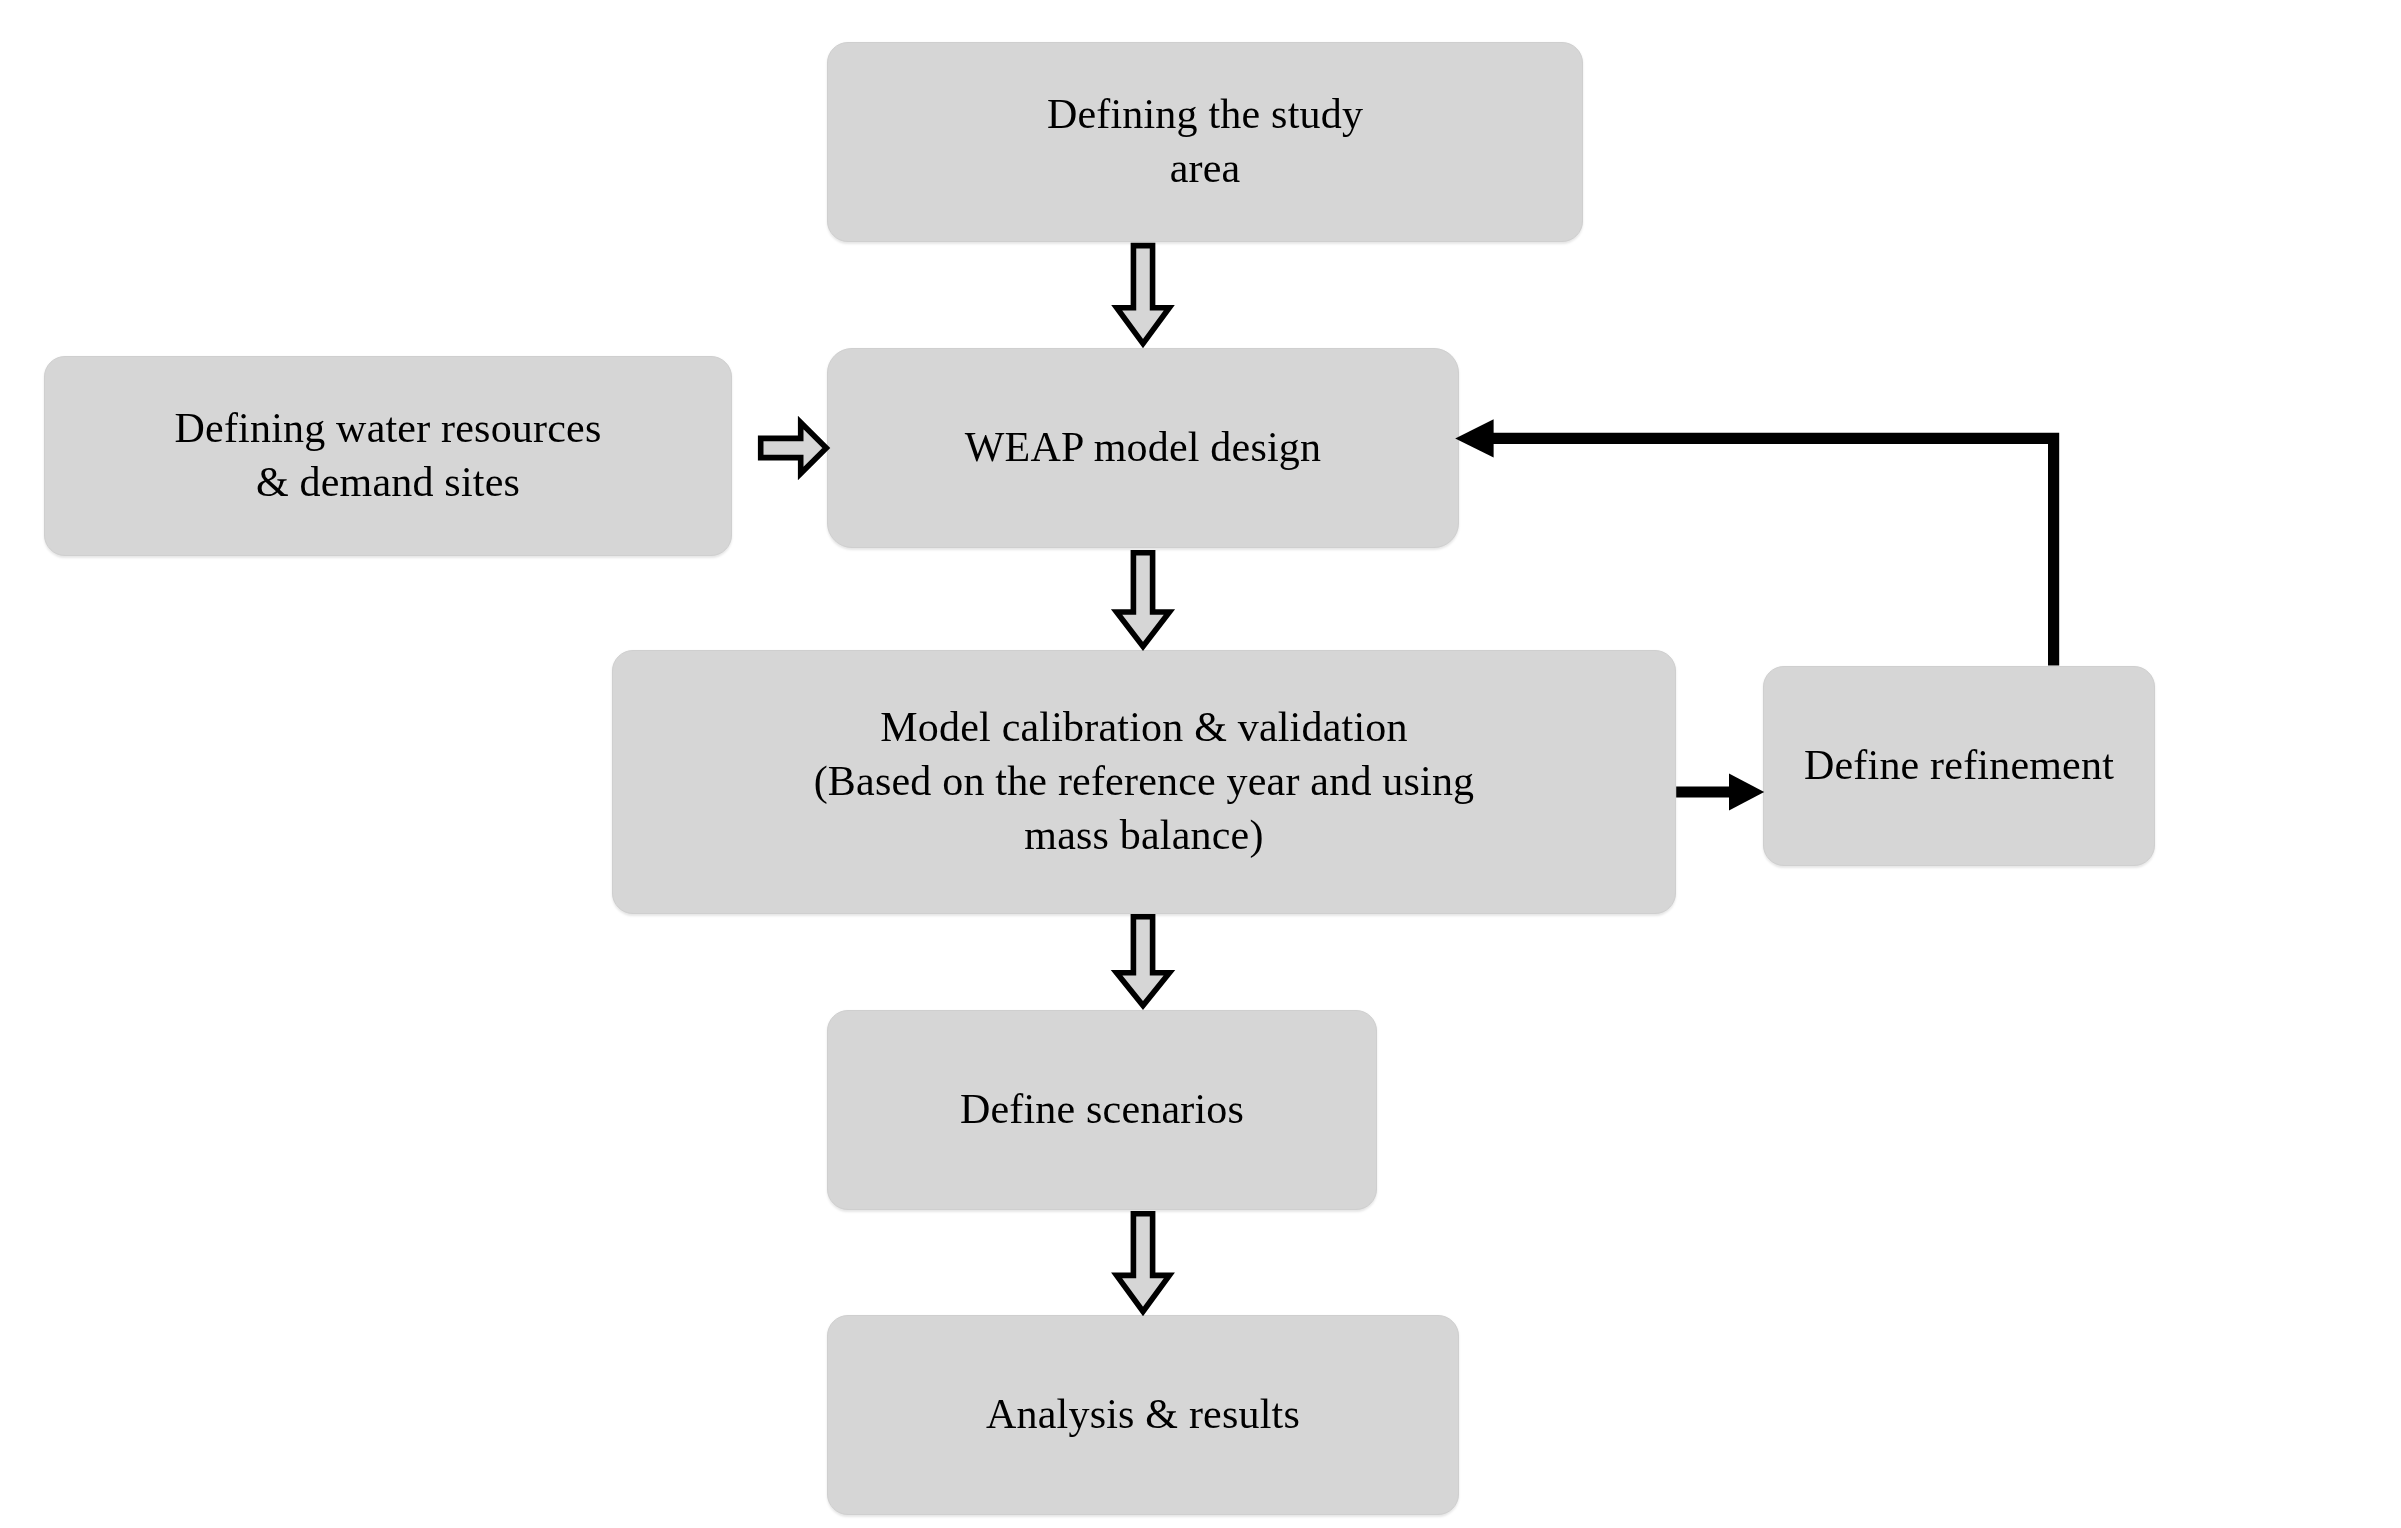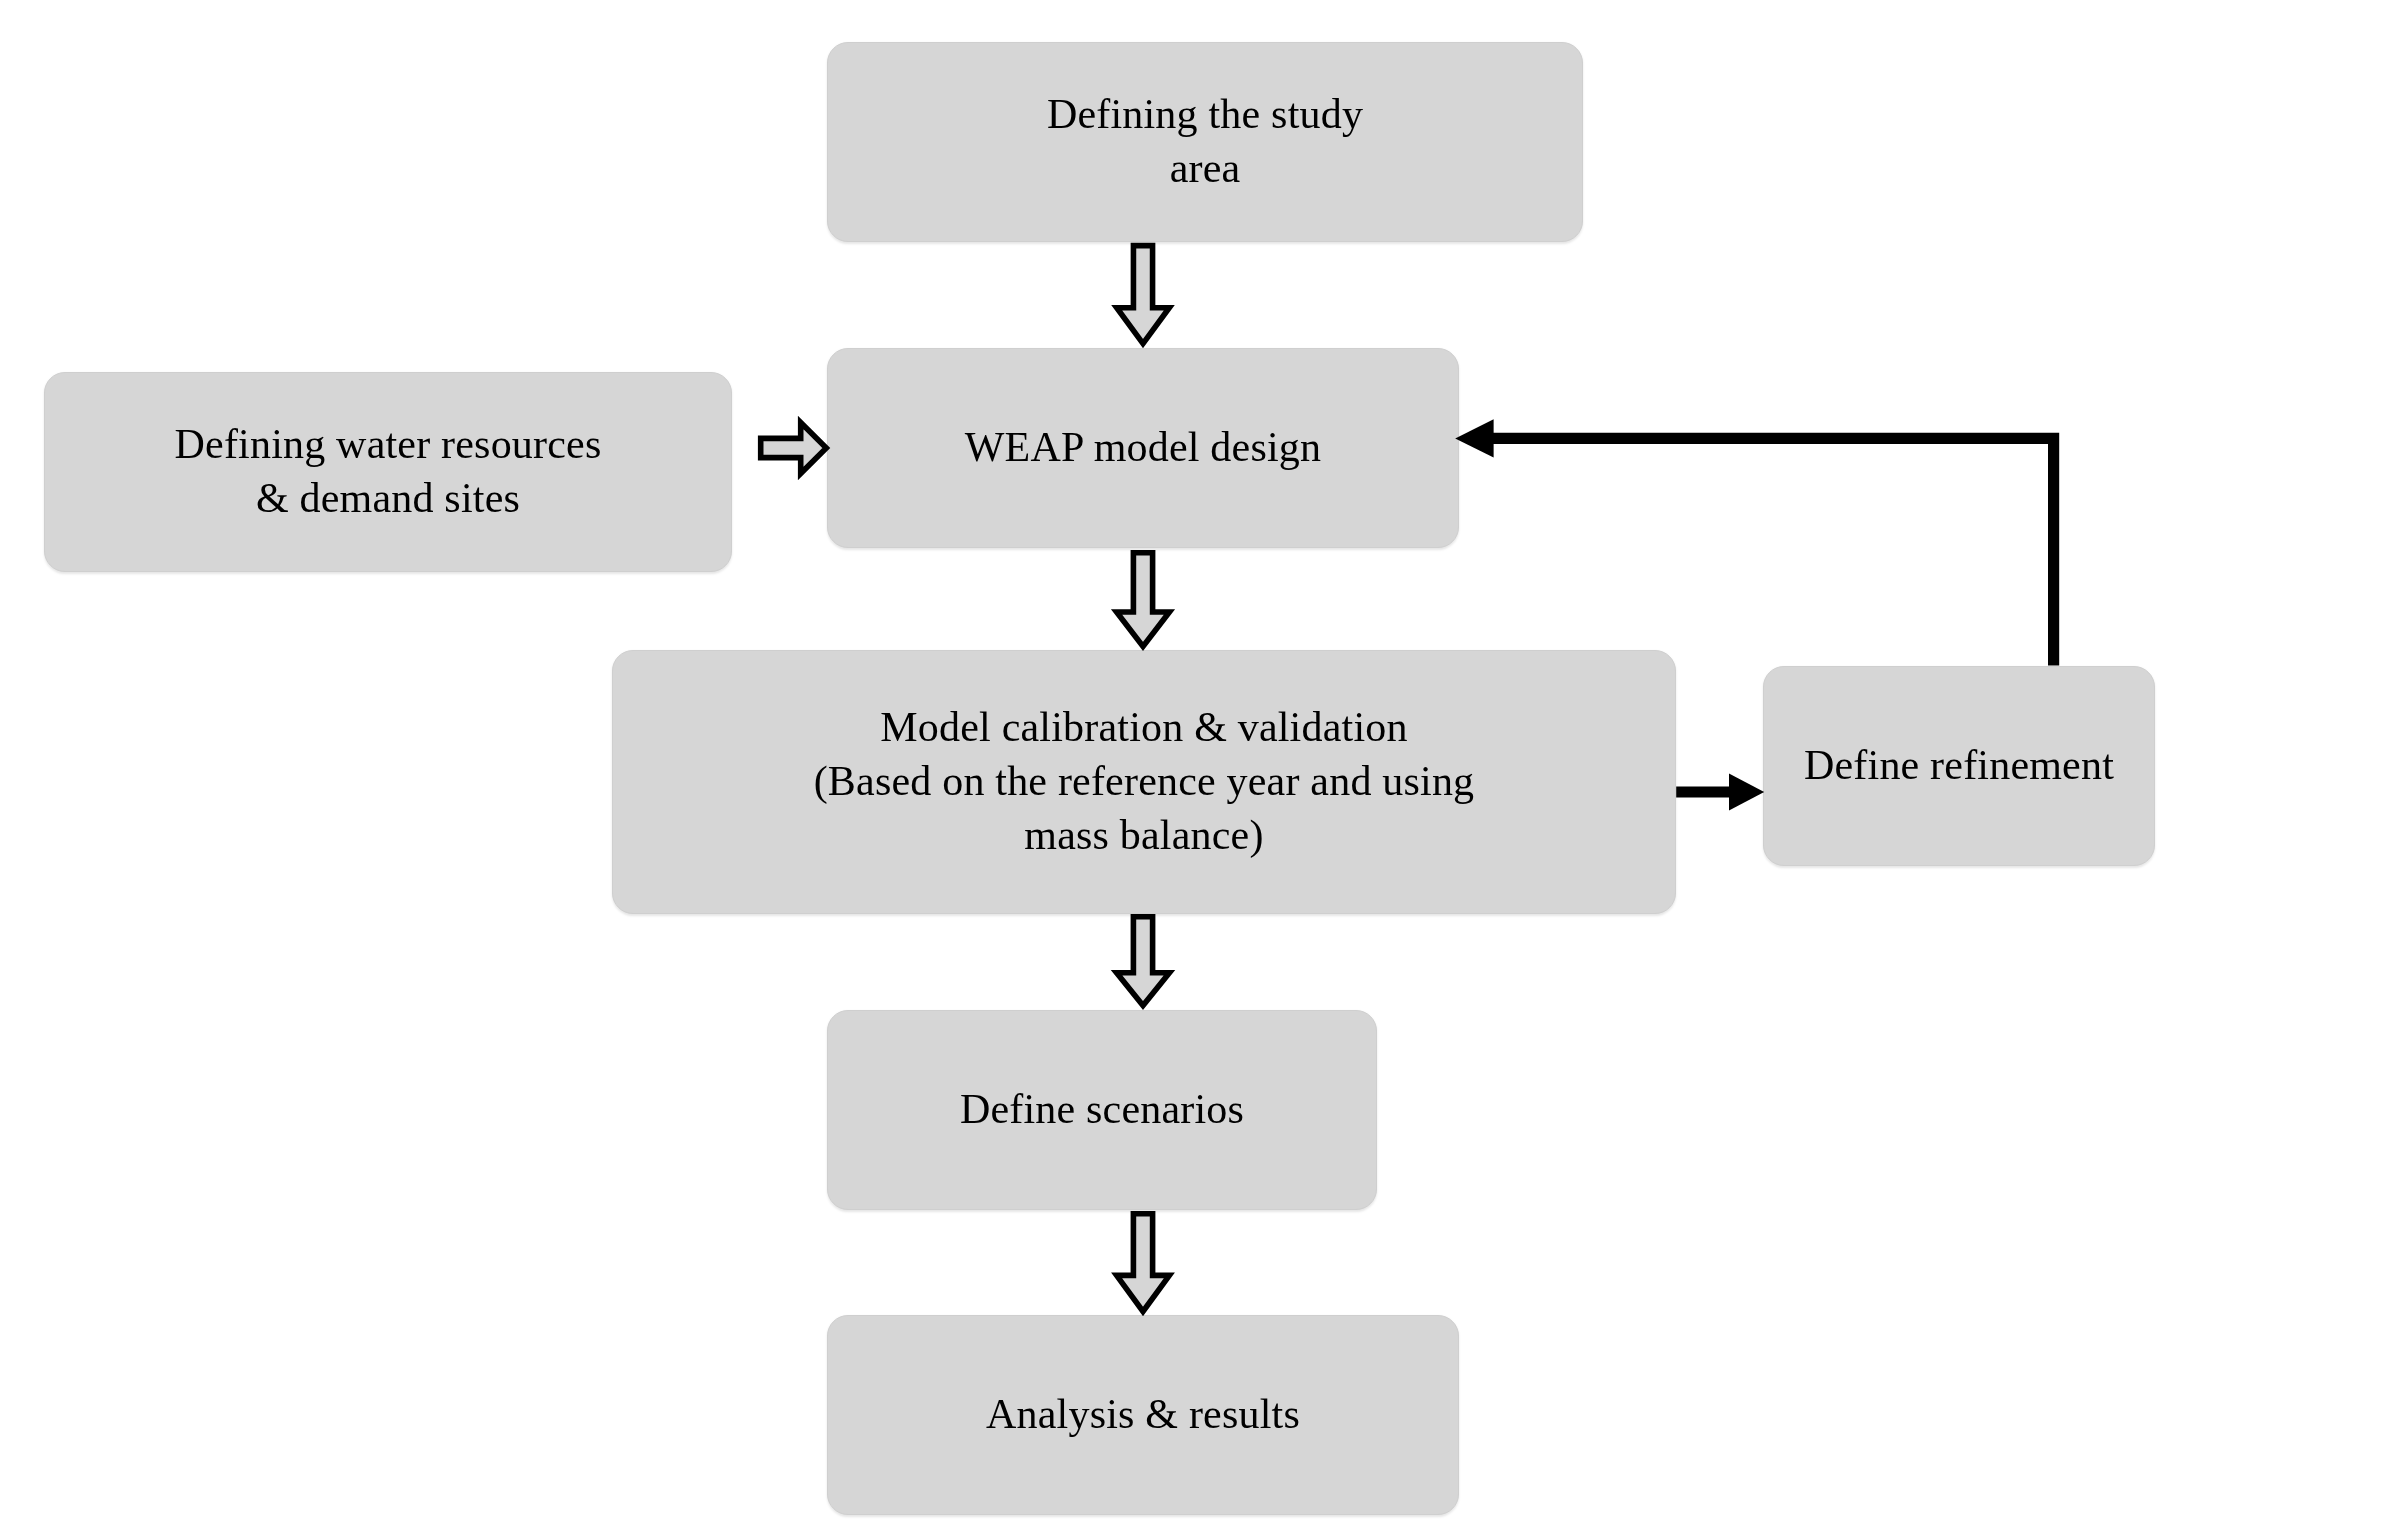--- a/index.html
+++ b/index.html
@@ -24,22 +24,22 @@
     color:#000000;
     font-size:42px;
     line-height:1.28;
     letter-spacing:0.2px;
     box-shadow:0 1.6px 2.4px rgba(0,0,0,.10);
     padding:0 14.4px;
     white-space:pre-line;
   }
   
   #n-study      { left:827px; top:42px;   width:756px;  height:200px; }
-  #n-resources  { left:44px;   top:372px;  width:688px;  height:200px; }
-  #n-weap       { left:827px; top:348px;  width:632px;  height:200px; }
+  #n-resources  { left:44px;   top:356px;  width:688px;  height:200px; }
+  #n-weap       { left:827px; top:348px;  width:632px;  height:200px;border-radius:25px; }
   #n-calib      { left:612px;  top:650px;  width:1064px; height:264px; }
   #n-refine     { left:1763px; top:666px;  width:392px;  height:200px; }
   #n-scenarios  { left:827px; top:1010px; width:550px;  height:200px; }
   #n-analysis   { left:827px; top:1315px; width:632px;  height:200px; }
 
   
   .conn{position:absolute;}
   .conn svg{display:block;overflow:visible;}
 
   #c-study-weap   { left:1115px; top:244px;  width:56px;  height:102px; }

